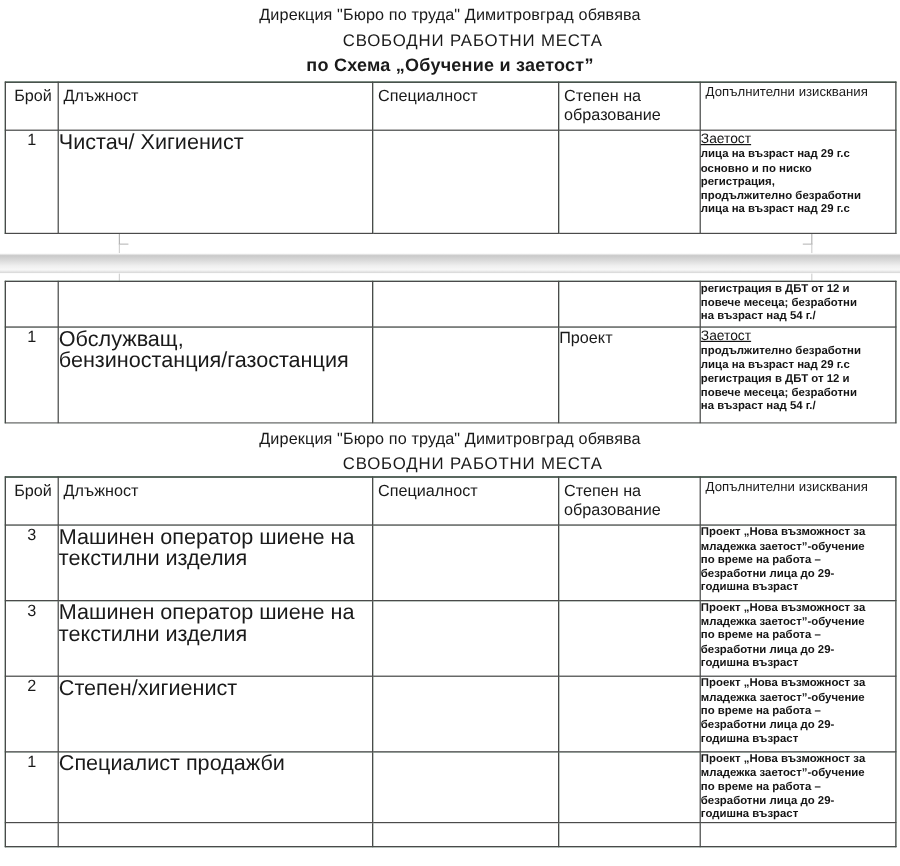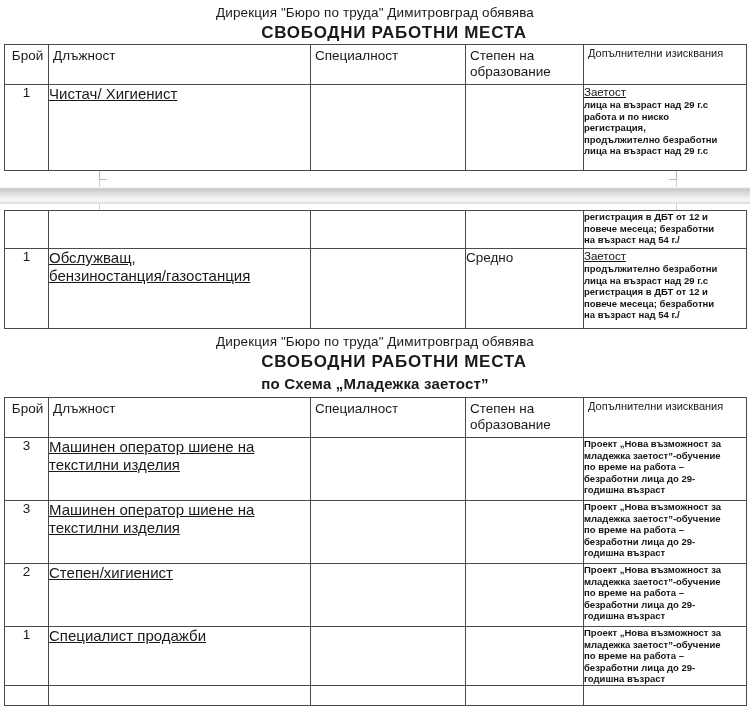--- a/index.html
+++ b/index.html
@@ -31,23 +31,23 @@
   }
   .heading-line1 {
     font-size: 13.5px;
     line-height: 19px;
     font-weight: 400;
     letter-spacing: 0.1px;
     padding-top: 3px;
     white-space: nowrap;
   }
   .heading-line2 {
-    font-size: 17px;
+    font-size: 14px;
     line-height: 22px;
-    font-weight: bold;
+    font-weight: normal;
     letter-spacing: 0.7px;
     white-space: nowrap;
     margin-left: 38px;
   }
   .heading-line3 {
     font-size: 15px;
     line-height: 22px;
     font-weight: bold;
     letter-spacing: 0.2px;
     white-space: nowrap;
@@ -94,25 +94,24 @@
   }
   .hdr-txt.center { text-align: center; }
 
   
   .cell-count {
     text-align: center;
     font-size: 13.5px;
     vertical-align: middle;
   }
   .cell-position {
-    font-size: 15px;
+    font-size: 18px;
     line-height: 18px;
     padding: 0 3px 0 5px;
     vertical-align: middle;
-    text-decoration: underline;
   }
   .cell-specialty {
     font-size: 13.5px;
     line-height: 17px;
     padding: 3px 3px 0 5px;
   }
   .cell-education {
     font-size: 13.5px;
     line-height: 17px;
     padding: 3px 3px 0 5px;
@@ -187,20 +186,21 @@
   }
 </style>
 </head>
 <body>
 
 <div class="page-section">
 
   <div class="doc-heading">
     <div class="heading-line1">Дирекция "Бюро по труда" Димитровград  обявява</div>
     <div class="heading-line2">СВОБОДНИ РАБОТНИ МЕСТА</div>
+    <div class="heading-line3">по Схема „Обучение и заетост”</div>
   </div>
 
   <table class="vacancy-table">
     <colgroup>
       <col class="c-count">
         <col class="c-position">
         <col class="c-specialty">
         <col class="c-education">
         <col class="c-extra">
     </colgroup>
@@ -225,21 +225,21 @@
       </tr>
 
       <tr style="height:86px">
         <td class="cell-count">1</td>
         <td class="cell-position">Чистач/ Хигиенист</td>
         <td class="cell-specialty"></td>
         <td class="cell-education"></td>
         <td class="cell-extra">
           <span class="ex-title">Заетост</span>
           <span class="ex-line">лица на възраст над 29 г.с</span>
-          <span class="ex-line">работа и по ниско</span>
+          <span class="ex-line">основно и по ниско</span>
           <span class="ex-line">регистрация,</span>
           <span class="ex-line">продължително безработни</span>
           <span class="ex-line">лица на възраст над 29 г.с</span>
         </td>
       </tr>
     </tbody>
   </table>
 
   <div class="crop-marks">
     <span class="mk" style="left:99px;"></span>
@@ -279,40 +279,39 @@
         </td>
       </tr>
 
       <tr style="height:80px">
         <td class="cell-count">1</td>
         <td class="cell-position">
           <div>Обслужващ,</div>
           <div>бензиностанция/газостанция</div>
         </td>
         <td class="cell-specialty"></td>
-        <td class="cell-education">Средно</td>
+        <td class="cell-education">Проект</td>
         <td class="cell-extra">
           <span class="ex-title">Заетост</span>
           <span class="ex-line">продължително безработни</span>
           <span class="ex-line">лица на възраст над 29 г.с</span>
           <span class="ex-line">регистрация в ДБТ от 12 и</span>
           <span class="ex-line">повече месеца;  безработни</span>
           <span class="ex-line">на възраст над 54 г./</span>
         </td>
       </tr>
     </tbody>
   </table>
 </div>
 
 <div class="page-section">
 
   <div class="doc-heading">
     <div class="heading-line1">Дирекция "Бюро по труда" Димитровград  обявява</div>
     <div class="heading-line2">СВОБОДНИ РАБОТНИ МЕСТА</div>
-    <div class="heading-line3">по Схема „Младежка заетост”</div>
   </div>
 
   <table class="vacancy-table">
     <colgroup>
       <col class="c-count">
         <col class="c-position">
         <col class="c-specialty">
         <col class="c-education">
         <col class="c-extra">
     </colgroup>

